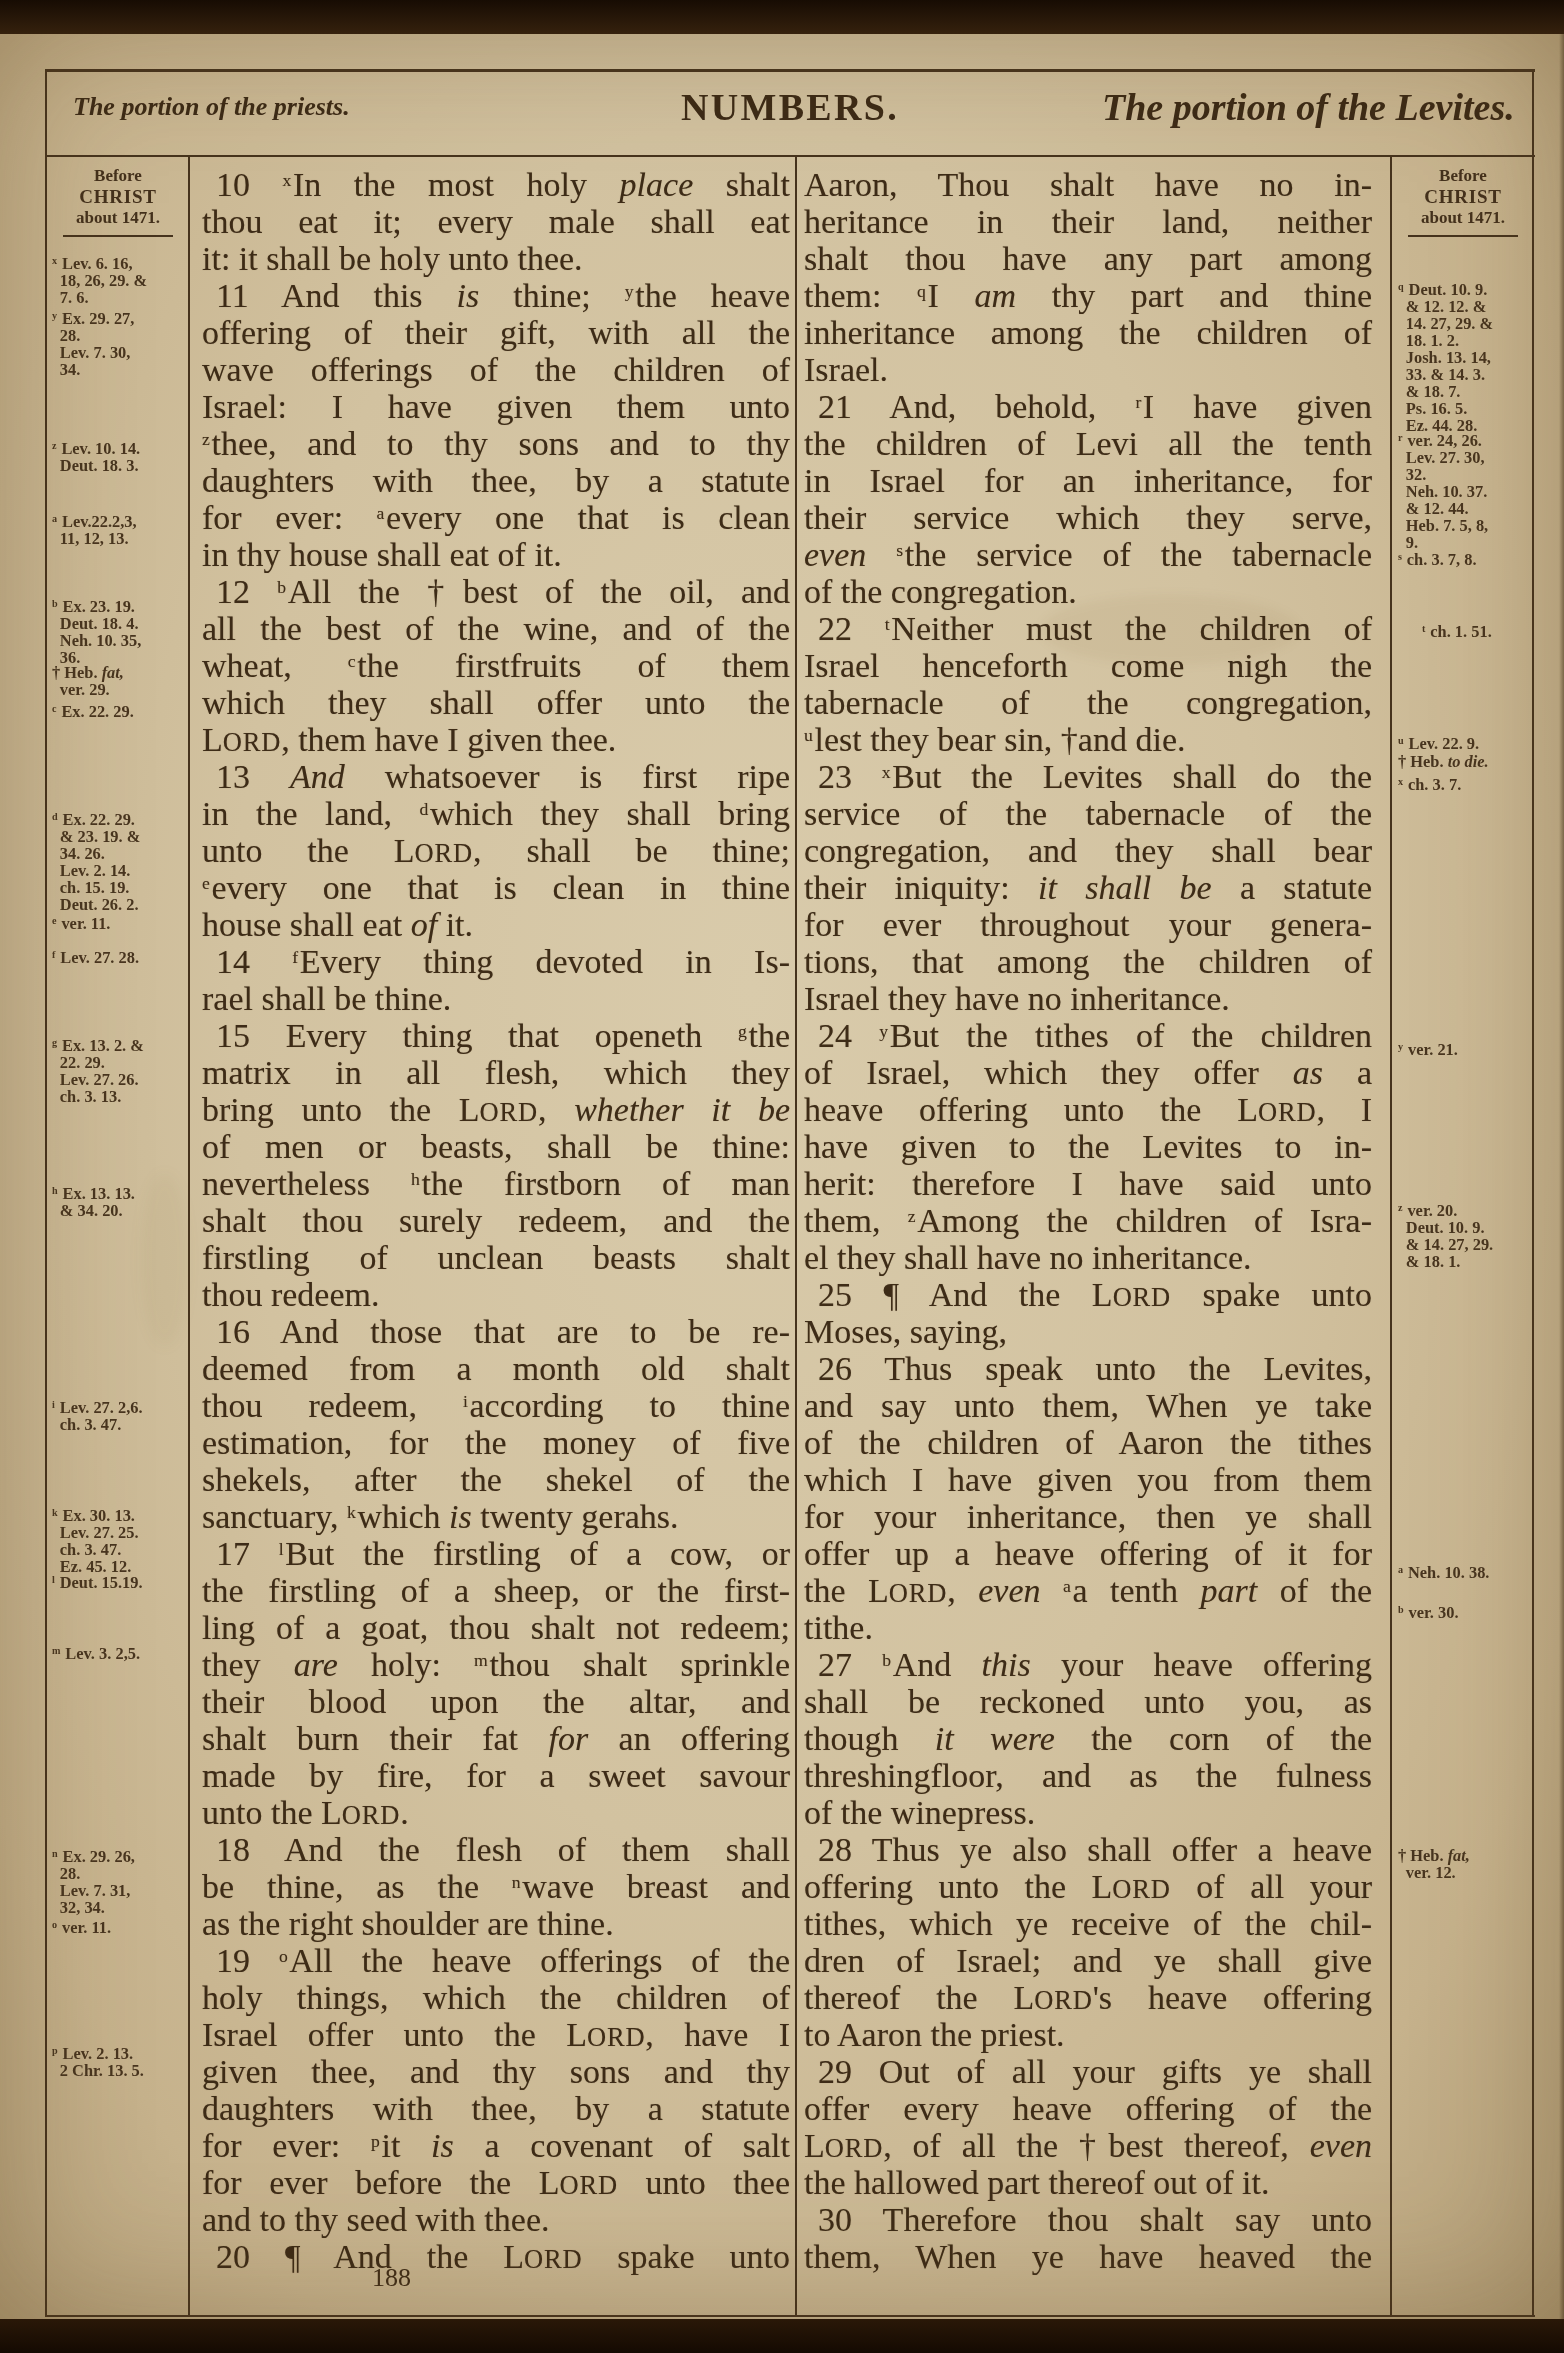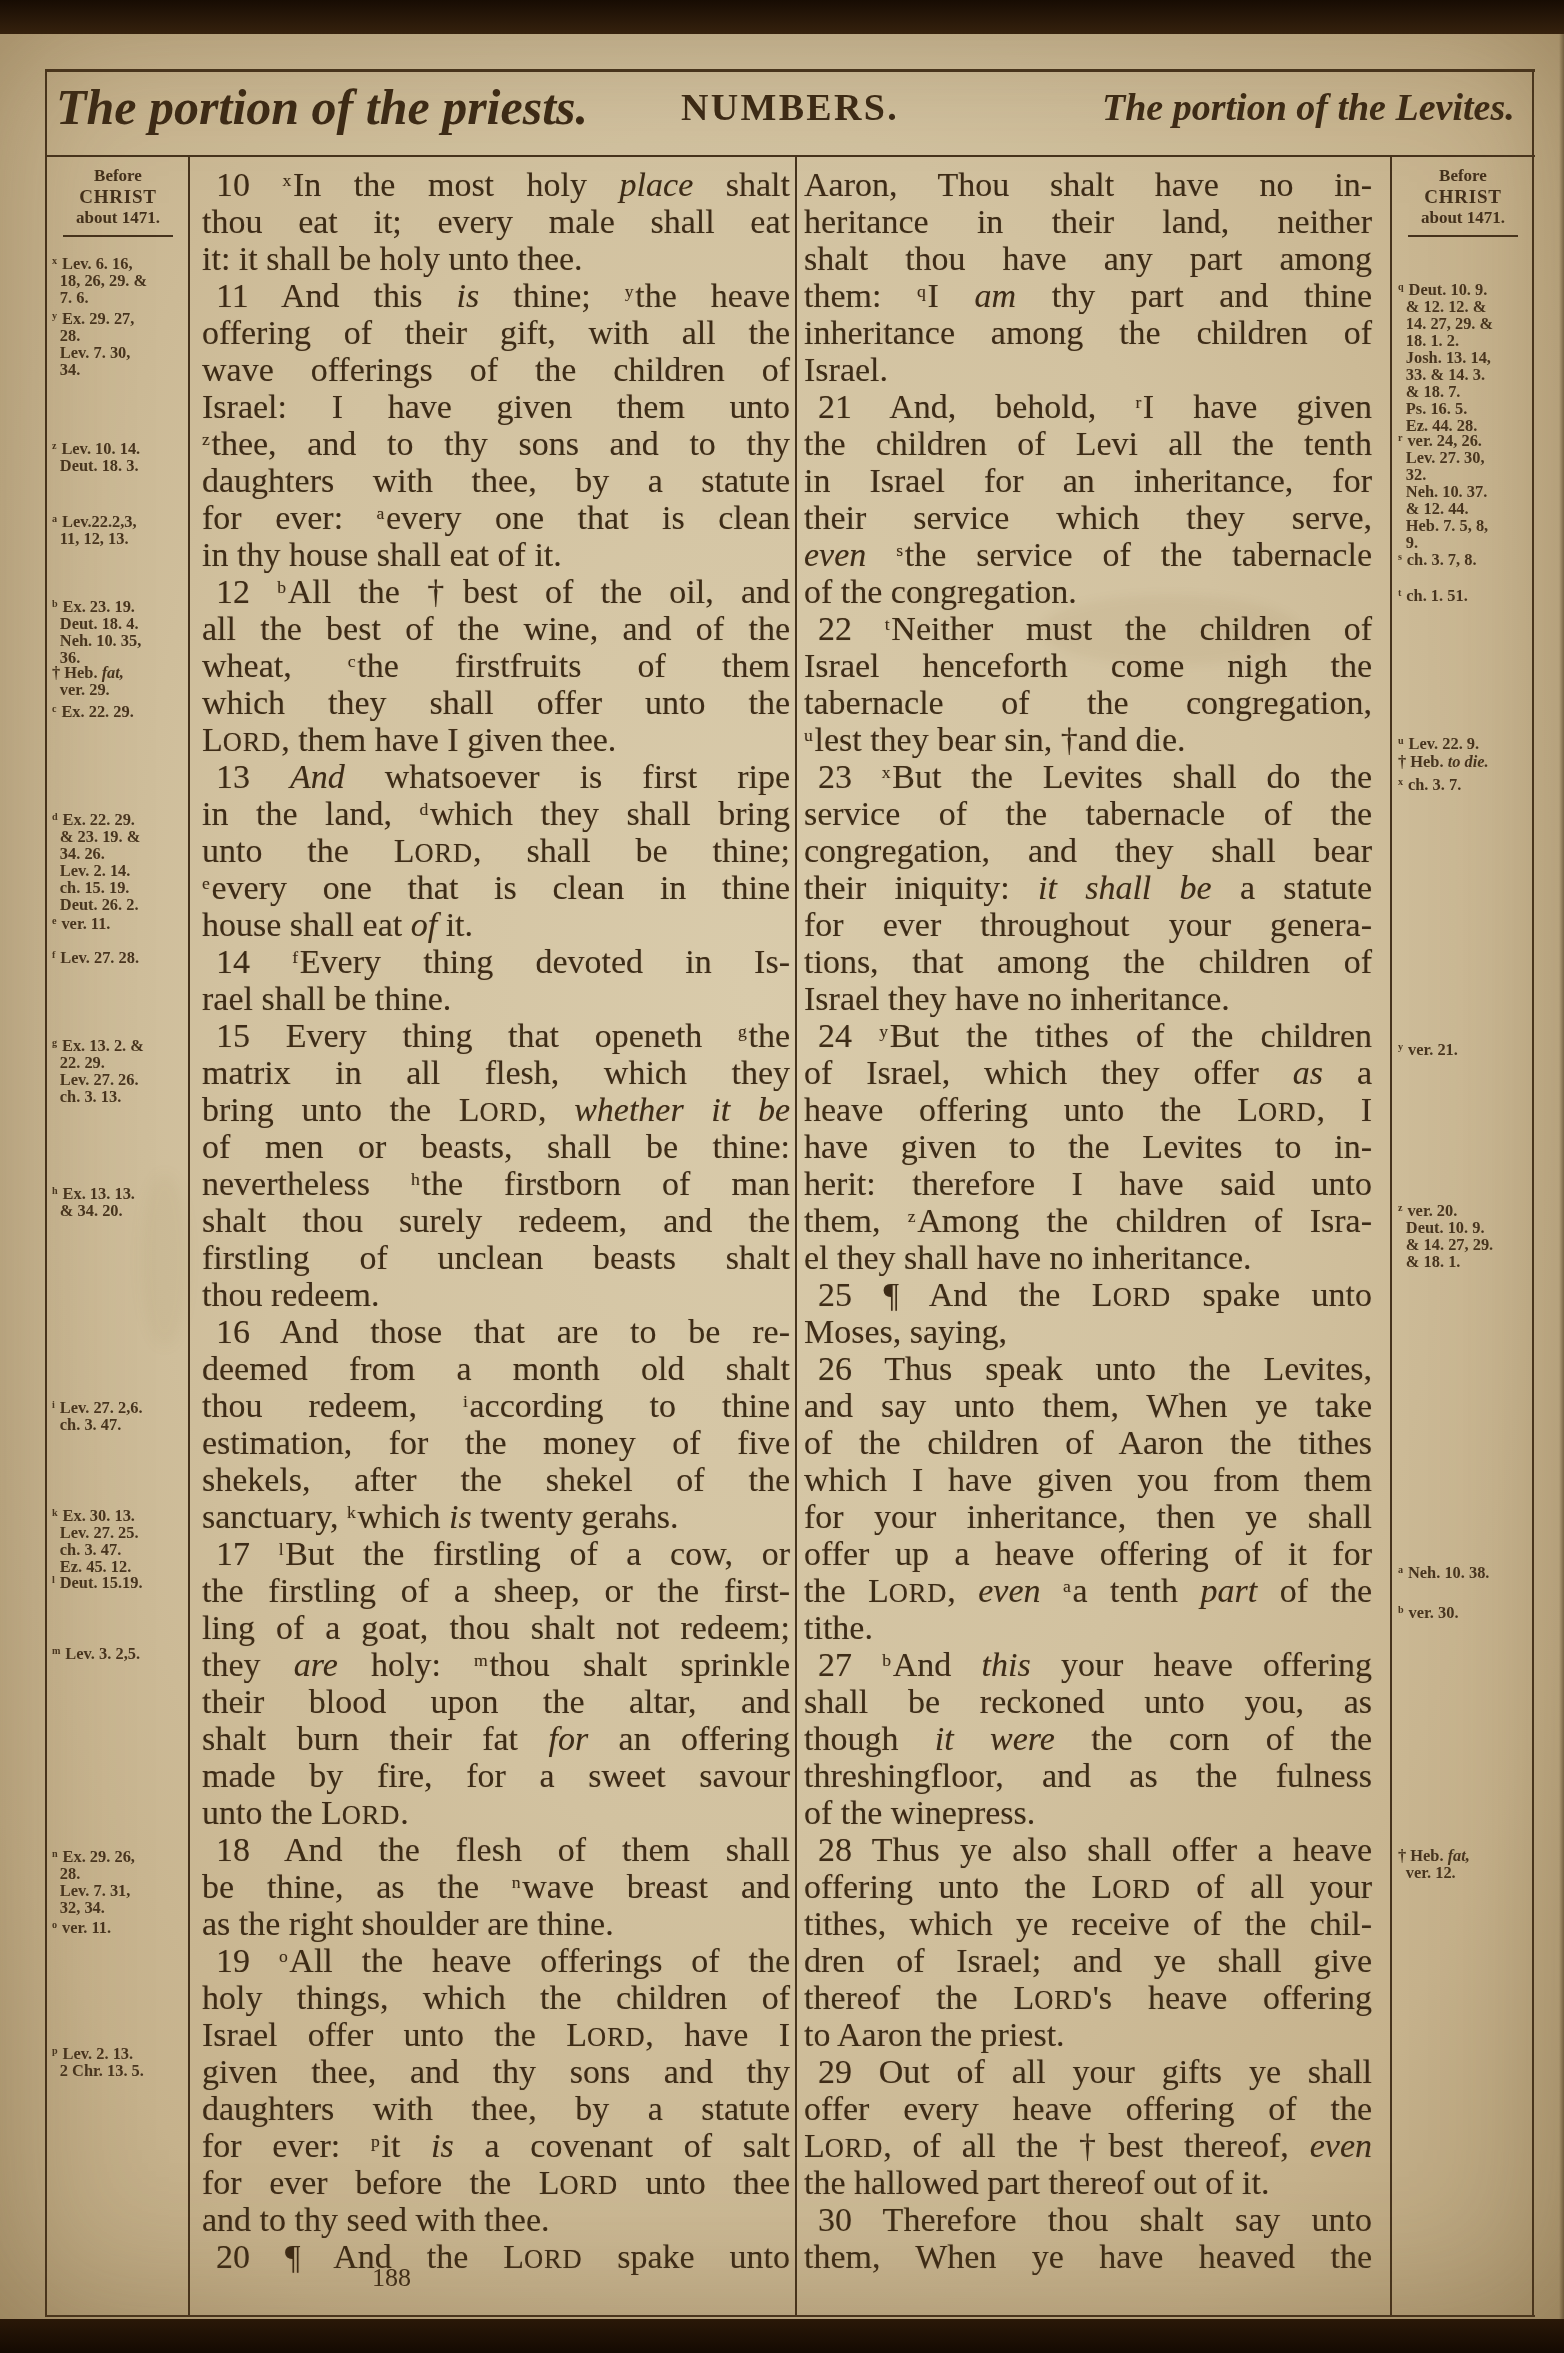--- a/index.html
+++ b/index.html
@@ -24,21 +24,21 @@
   .rule-colhead{left:45px;top:155px;width:1490px;height:2.3px;}
   .rule-bottom{left:45px;top:2315px;width:1490px;height:2.3px;}
   .frame-left{left:45px;top:69px;height:2248px;}
   .frame-right{left:1532px;top:69px;height:2248px;}
   .div-lnotes{left:188px;top:155px;height:2160px;width:1.6px;}
   .div-center{left:795px;top:155px;height:2160px;width:1.6px;}
   .div-rnotes{left:1390px;top:155px;height:2160px;width:1.6px;}
 
   
   .runhead{position:absolute;left:45px;top:81px;width:1490px;height:55px;}
-  .rh-left{position:absolute;left:11px;top:0;font-style:italic;font-weight:bold;font-size:50px;line-height:52px;}
+  .rh-left{position:absolute;left:28px;top:0;font-style:italic;font-weight:bold;font-size:26px;line-height:52px;}
   .rh-center{position:absolute;left:0;width:100%;text-align:center;top:0;font-weight:bold;font-size:38px;line-height:52px;letter-spacing:2.3px;}
   .rh-right{position:absolute;right:20.3px;top:0;font-style:italic;font-weight:bold;font-size:38px;line-height:52px;}
 
   
   .chron{position:absolute;top:166px;text-align:center;font-weight:bold;color:#44311c;}
   .chron.left{left:49px;width:138px;}
   .chron.right{left:1394px;width:138px;}
   .chron .c1{font-size:17px;line-height:20.3px;}
   .chron .c2{font-size:19px;line-height:21px;letter-spacing:0.8px;}
   .chron .c3{font-size:17px;line-height:21px;}
@@ -214,21 +214,21 @@
       <div class="nline">Lev. 27. 30,</div>
       <div class="nline">32.</div>
       <div class="nline">Neh. 10. 37.</div>
       <div class="nline">&amp; 12. 44.</div>
       <div class="nline">Heb. 7. 5, 8,</div>
       <div class="nline">9.</div>
     </div>
     <div class="note" style="top: 548px; font-family: Liberation Serif, serif;">
       <div class="nline"><sup class="ref">s</sup> ch. 3. 7, 8.</div>
     </div>
-    <div class="note" style="top: 584px;">
+    <div class="note" style="top: 620px; margin-left: 24px;">
       <div class="nline"><sup class="ref">t</sup> ch. 1. 51.</div>
     </div>
     <div class="note" style="top: 732px;">
       <div class="nline"><sup class="ref">u</sup> Lev. 22. 9.</div>
     </div>
     <div class="note" style="top: 753px;">
       <div class="nline">† Heb. <em>to die.</em></div>
     </div>
     <div class="note" style="top: 773px;">
       <div class="nline"><sup class="ref">x</sup> ch. 3. 7.</div>

